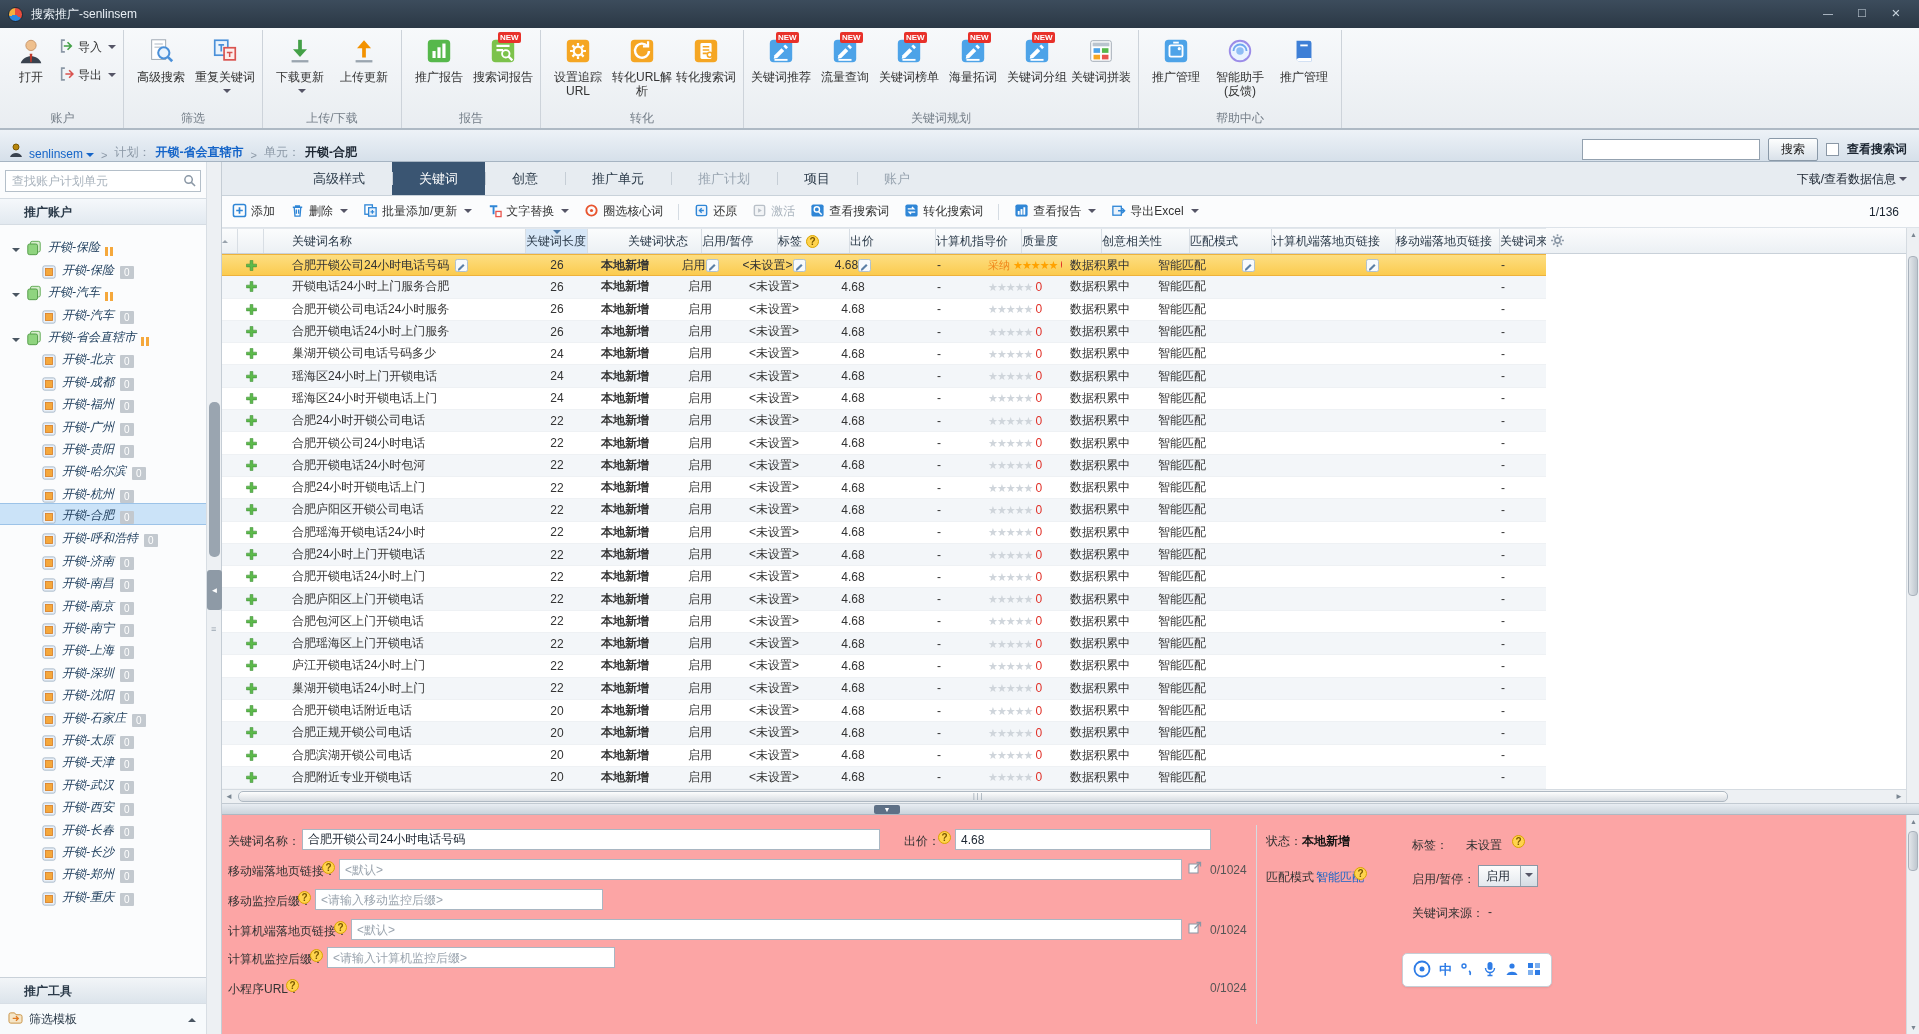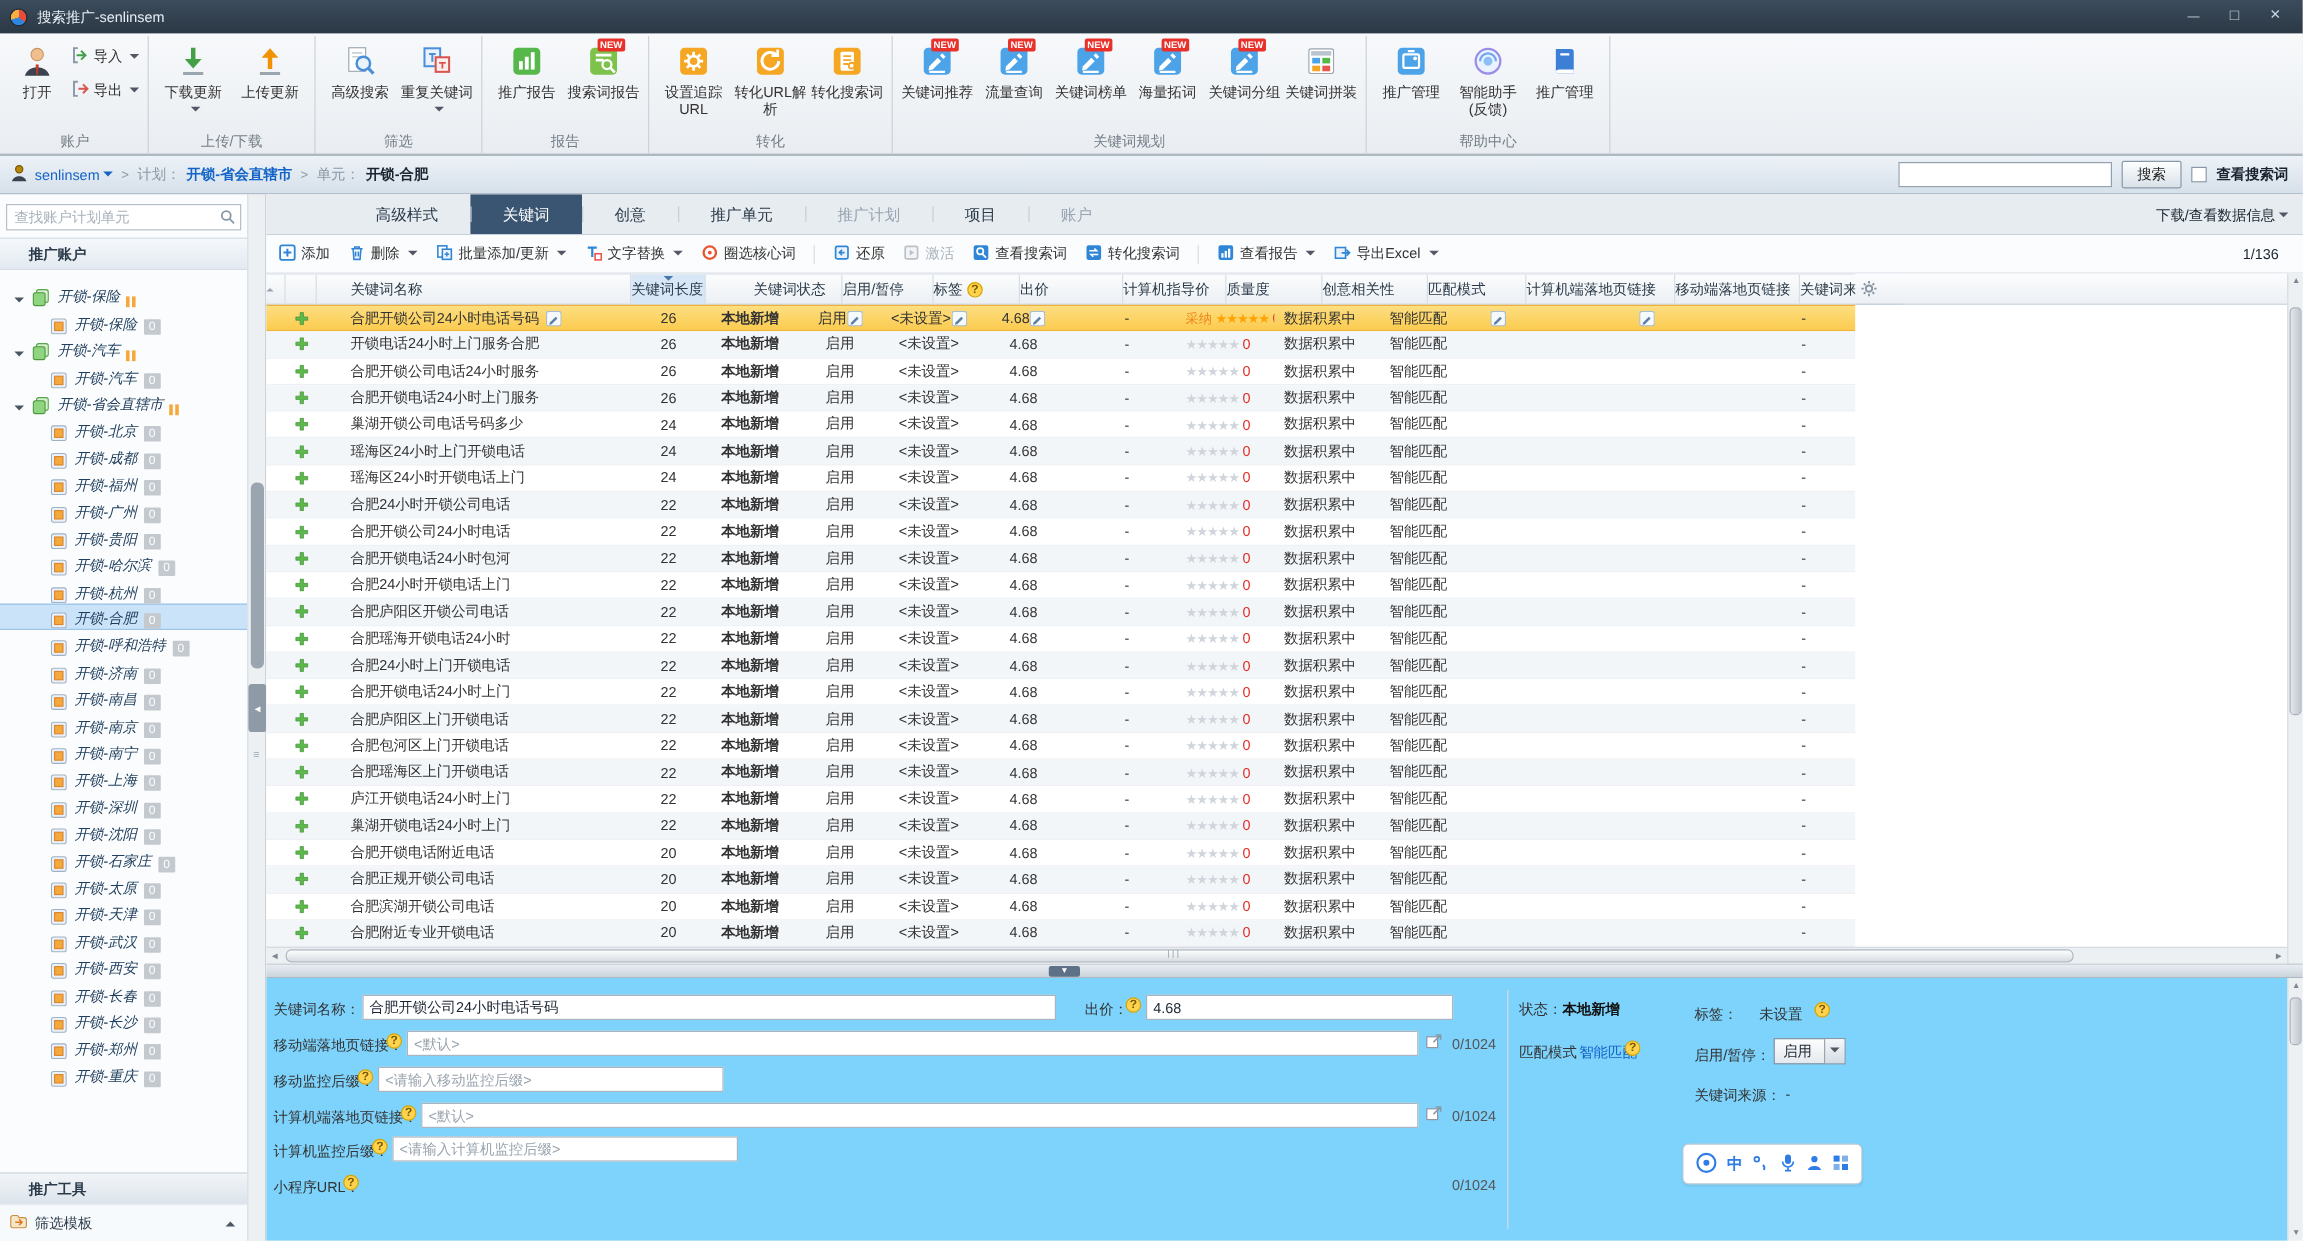--- a/index.html
+++ b/index.html
@@ -23,21 +23,21 @@
 .ric{width:30px;height:30px;position:relative;display:flex;align-items:center;justify-content:center;}
 .rlb{margin-top:4px;text-align:center;line-height:14px;color:#333;max-width:60px;}
 .rglabel{height:17px;line-height:15px;color:#747E88;font-size:12px;}
 .badge-new{position:absolute;top:-4px;left:10px;background:#E8312A;color:#fff;font-size:8px;font-weight:bold;padding:1px 2px;border-radius:2px;line-height:9px;z-index:2;}
 .caret{display:inline-block;width:0;height:0;border:4px solid transparent;border-top-color:#556;margin:2px 0 0 3px;vertical-align:middle;}
 .caret-line{height:8px;}
 .stackcol{display:flex;flex-direction:column;gap:9px;padding:8px 2px 0 4px;}
 .minibtn{display:flex;align-items:center;gap:3px;}
 .bigopen{width:48px;}
 
-.crumbbar{position:absolute;left:0;top:130px;width:100%;height:32px;background:linear-gradient(#EDF2F7,#D6E0EA);border-bottom:1px solid #A6B4C2;display:flex;align-items:center;padding:12px 8px;}
+.crumbbar{position:absolute;left:0;top:130px;width:100%;height:32px;background:linear-gradient(#EDF2F7,#D6E0EA);border-bottom:1px solid #A6B4C2;display:flex;align-items:flex-end;padding:0 8px;}
 .crumb-user{color:#1464C8;margin-left:5px;}
 .crumb-sep{color:#8A97A5;margin:0 7px;font-size:11px;}
 .crumb-label{color:#8A97A5;}
 .crumb-plan{color:#1464C8;font-weight:bold;margin-left:5px;}
 .crumb-unit{color:#1A2430;font-weight:bold;margin-left:5px;}
 .crumb-right{margin-left:auto;display:flex;align-items:center;gap:8px;padding-right:4px;}
 .crumb-search{width:178px;height:21px;border:1px solid #93A1AF;background:#fff;padding:0 4px;font-size:12px;}
 .btn-search{height:23px;padding:0 12px;background:linear-gradient(#FDFEFE,#D9E1E9);border:1px solid #8A99A8;border-radius:2px;font-size:12px;color:#222;}
 .cbx{width:13px;height:13px;background:#fff;border:1px solid #8A97A5;display:inline-block;}
 .exact-label{font-weight:bold;color:#1A2430;}
@@ -109,21 +109,21 @@
 .hthumb::after{content:"| | |";position:absolute;left:50%;top:0;margin-left:-10px;font-size:7px;color:#8A97A5;}
 .harrow{position:absolute;top:0;width:14px;height:14px;color:#7A8692;font-size:8px;text-align:center;line-height:14px;}
 .vscroll{position:absolute;right:0;top:66px;width:13px;height:587px;background:#EDF0F3;border-left:1px solid #D5DBE1;}
 .vthumb{position:absolute;left:1px;width:10px;top:28px;height:340px;background:linear-gradient(90deg,#E2E6EA,#BFC7CF);border:1px solid #A9B2BC;border-radius:4px;}
 .varrow{position:absolute;left:0;width:13px;height:13px;color:#7A8692;font-size:7px;text-align:center;line-height:13px;}
 .gear-pos{position:absolute;left:1328px;top:71px;}
 .hsplit{position:absolute;top:641px;height:12px;left:0;right:0;background:linear-gradient(#E8EDF2,#CBD4DC);border-top:1px solid #C2CAD2;border-bottom:1px solid #AEB8C2;}
 .split-btn{position:absolute;left:652px;top:1px;width:26px;height:9px;background:#5E7086;border-radius:2px;color:#fff;font-size:7px;text-align:center;line-height:9px;}
 .split-btn::before{content:"▼";}
 
-.editor{position:absolute;top:653px;left:0;right:13px;bottom:0;background:#7dd3fc;}
+.editor{position:absolute;top:653px;left:0;right:13px;bottom:0;background:#fca5a5;}
 .efl{position:absolute;color:#333;}
 .ein{position:absolute;height:21px;border:1px solid #A9B6C2;padding:0 5px;font-size:12px;color:#1A2430;background:#fff;}
 .ein::placeholder{color:#9AA4AE;}
 .qi{position:absolute;width:13px;height:13px;border-radius:50%;background:#FFD34D;border:1px solid #D9A400;color:#7A5800;font-size:10px;font-weight:bold;line-height:12px;text-align:center;}
 .qi::before{content:"?";}
 .ecount{position:absolute;color:#555;}
 .eico{position:absolute;}
 .ediv{position:absolute;left:1034px;top:10px;bottom:10px;width:1px;background:#D5DBE1;}
 .ival{font-weight:bold;color:#111;}
 .ilink{color:#1464C8;}
@@ -179,67 +179,67 @@
           </div>
         </div>
       </div>
       <div class="rglabel">账户</div>
     </div>
     <div class="rgroup">
       <div class="rbtns">
         <div class="rbtn">
           <div class="ric">
             <svg width="28" height="28" viewBox="0 0 30 30">
-              <path d="M15 3 v12" stroke="#43A047" stroke-width="4"></path>
-              <path d="M7.5 13 h15 L15 21.5 z" fill="#43A047"></path>
-              <path d="M6 26 h18" stroke="#9AA5AF" stroke-width="2.5"></path>
-            </svg>
-          </div>
-          <div class="rlb">下载更新</div>
-          <div class="caret-line"><span class="caret"></span></div>
+              <rect x="5" y="3" width="15" height="21" fill="#fff" stroke="#9AA5AF"></rect>
+              <path d="M8 7.5 h9 M8 11 h9" stroke="#C8D0D8" stroke-width="1.5"></path>
+              <circle cx="18" cy="17" r="6" fill="#EAF3FC" stroke="#4A90D9" stroke-width="2.2"></circle>
+              <path d="M22.5 21.5 l4.5 4.5" stroke="#4A90D9" stroke-width="2.8"></path>
+            </svg>
+          </div>
+          <div class="rlb">高级搜索</div>
         </div>
         <div class="rbtn">
           <div class="ric">
             <svg width="28" height="28" viewBox="0 0 30 30">
-              <path d="M7.5 12 L15 3.5 l7.5 8.5 z" fill="#F39200"></path>
-              <path d="M15 11 v11" stroke="#F39200" stroke-width="4"></path>
-              <path d="M6 26 h18" stroke="#9AA5AF" stroke-width="2.5"></path>
-            </svg>
-          </div>
-          <div class="rlb">上传更新</div>
-        </div>
-      </div>
-      <div class="rglabel">上传/下载</div>
+              <rect x="4" y="3.5" width="14" height="16" fill="#EAF3FC" stroke="#4A90D9" stroke-width="1.8"></rect>
+              <path d="M8 8.5 h6 M11 8.5 v7" stroke="#4A90D9" stroke-width="1.8"></path>
+              <rect x="14" y="11.5" width="12" height="13" fill="#FDEDEB" stroke="#D9534F" stroke-width="1.8"></rect>
+              <path d="M17 16.5 h6 M20 16.5 v5" stroke="#D9534F" stroke-width="1.6"></path>
+            </svg>
+          </div>
+          <div class="rlb">重复关键词<span class="caret"></span></div>
+        </div>
+      </div>
+      <div class="rglabel">筛选</div>
     </div>
     <div class="rgroup">
       <div class="rbtns">
         <div class="rbtn">
           <div class="ric">
             <svg width="28" height="28" viewBox="0 0 30 30">
-              <rect x="5" y="3" width="15" height="21" fill="#fff" stroke="#9AA5AF"></rect>
-              <path d="M8 7.5 h9 M8 11 h9" stroke="#C8D0D8" stroke-width="1.5"></path>
-              <circle cx="18" cy="17" r="6" fill="#EAF3FC" stroke="#4A90D9" stroke-width="2.2"></circle>
-              <path d="M22.5 21.5 l4.5 4.5" stroke="#4A90D9" stroke-width="2.8"></path>
-            </svg>
-          </div>
-          <div class="rlb">高级搜索</div>
+              <path d="M15 3 v12" stroke="#43A047" stroke-width="4"></path>
+              <path d="M7.5 13 h15 L15 21.5 z" fill="#43A047"></path>
+              <path d="M6 26 h18" stroke="#9AA5AF" stroke-width="2.5"></path>
+            </svg>
+          </div>
+          <div class="rlb">下载更新</div>
+          <div class="caret-line"><span class="caret"></span></div>
         </div>
         <div class="rbtn">
           <div class="ric">
             <svg width="28" height="28" viewBox="0 0 30 30">
-              <rect x="4" y="3.5" width="14" height="16" fill="#EAF3FC" stroke="#4A90D9" stroke-width="1.8"></rect>
-              <path d="M8 8.5 h6 M11 8.5 v7" stroke="#4A90D9" stroke-width="1.8"></path>
-              <rect x="14" y="11.5" width="12" height="13" fill="#FDEDEB" stroke="#D9534F" stroke-width="1.8"></rect>
-              <path d="M17 16.5 h6 M20 16.5 v5" stroke="#D9534F" stroke-width="1.6"></path>
-            </svg>
-          </div>
-          <div class="rlb">重复关键词<span class="caret"></span></div>
-        </div>
-      </div>
-      <div class="rglabel">筛选</div>
+              <path d="M7.5 12 L15 3.5 l7.5 8.5 z" fill="#F39200"></path>
+              <path d="M15 11 v11" stroke="#F39200" stroke-width="4"></path>
+              <path d="M6 26 h18" stroke="#9AA5AF" stroke-width="2.5"></path>
+            </svg>
+          </div>
+          <div class="rlb">上传更新</div>
+        </div>
+      </div>
+      <div class="rglabel">上传/下载</div>
     </div>
     <div class="rgroup">
       <div class="rbtns">
         <div class="rbtn">
           <div class="ric">
             <svg width="28" height="28" viewBox="0 0 30 30">
               <rect x="3" y="3" width="24" height="24" rx="4" fill="#56B84B"></rect>
               <rect x="8" y="15" width="3.4" height="7.5" fill="#fff"></rect>
               <rect x="13.3" y="11" width="3.4" height="11.5" fill="#fff"></rect>
               <rect x="18.6" y="7" width="3.4" height="15.5" fill="#fff"></rect>

